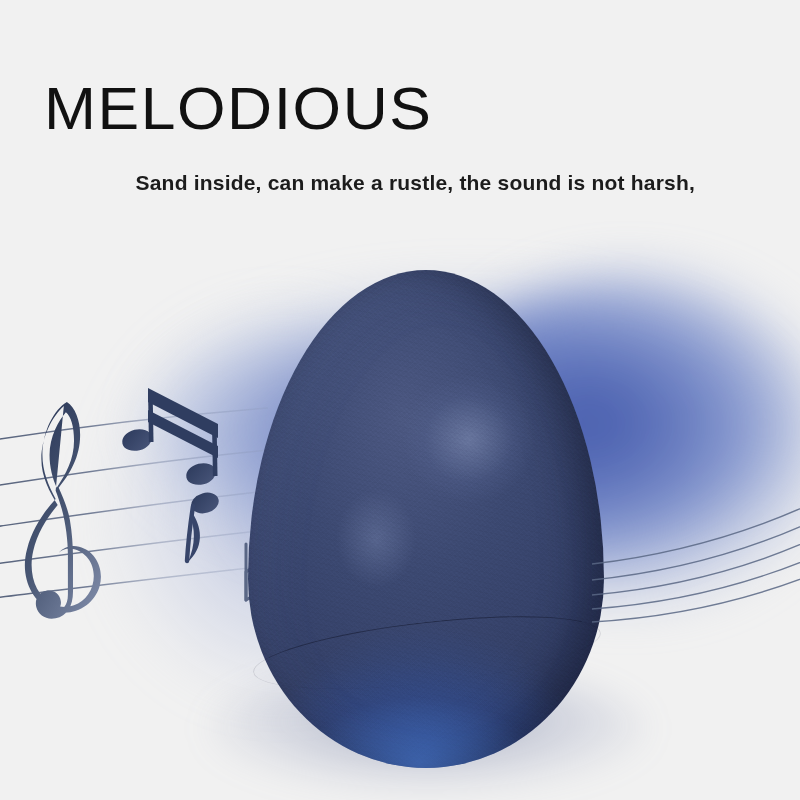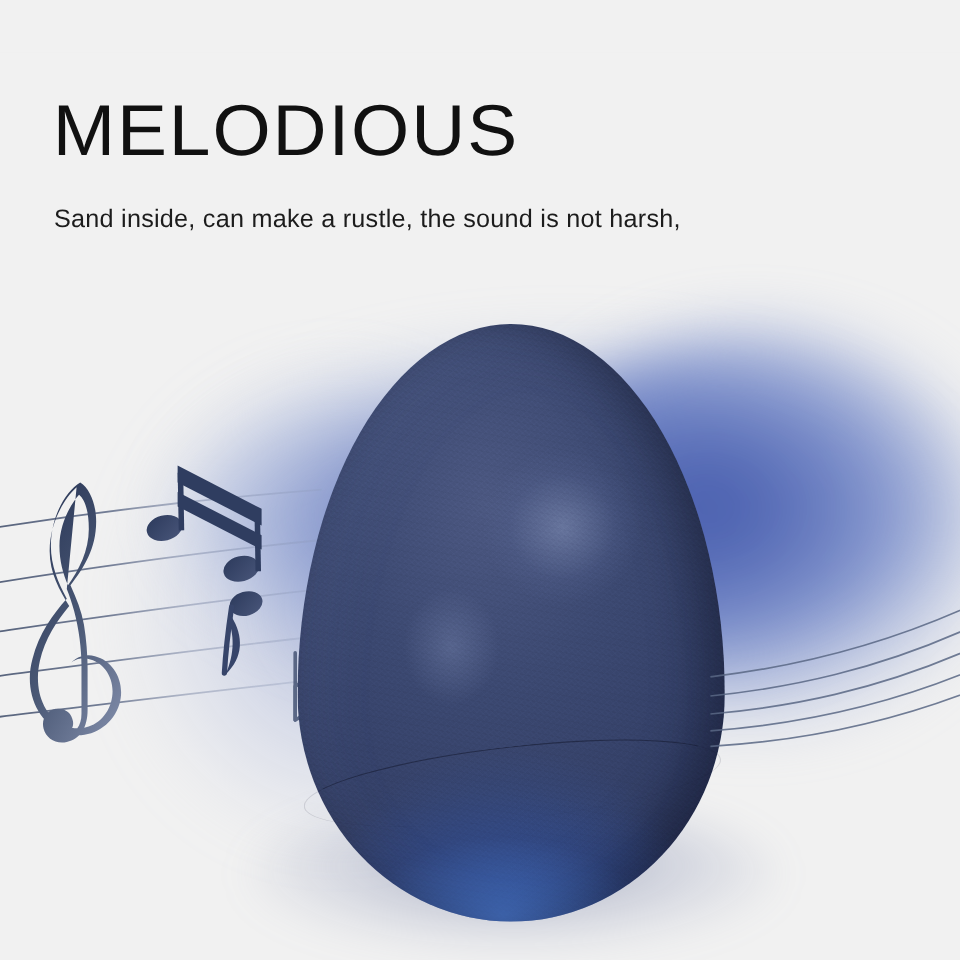--- a/index.html
+++ b/index.html
@@ -85,24 +85,25 @@
     letter-spacing:1.5px;
     color:#111111;
     font-family:"Liberation Sans", sans-serif;
     transform:scaleX(1.04);transform-origin:left top;
     white-space:nowrap;
   }
   .subtitle{
     position:absolute;left:45px;top:122px;
     width:650px;
     font-size:21px;line-height:33px;
-    font-weight:400;
+    font-weight:700;
     letter-spacing:.2px;
     color:#1c1c1c;
     font-family:"Liberation Sans", sans-serif;
+    text-align:right;
   }
   .subtitle .ln{display:block;white-space:nowrap;}
 </style>
 </head>
 <body>
 
 <div id="stage">
 
   <div class="bg-glow-left"></div>
   <div class="bg-band"></div>

